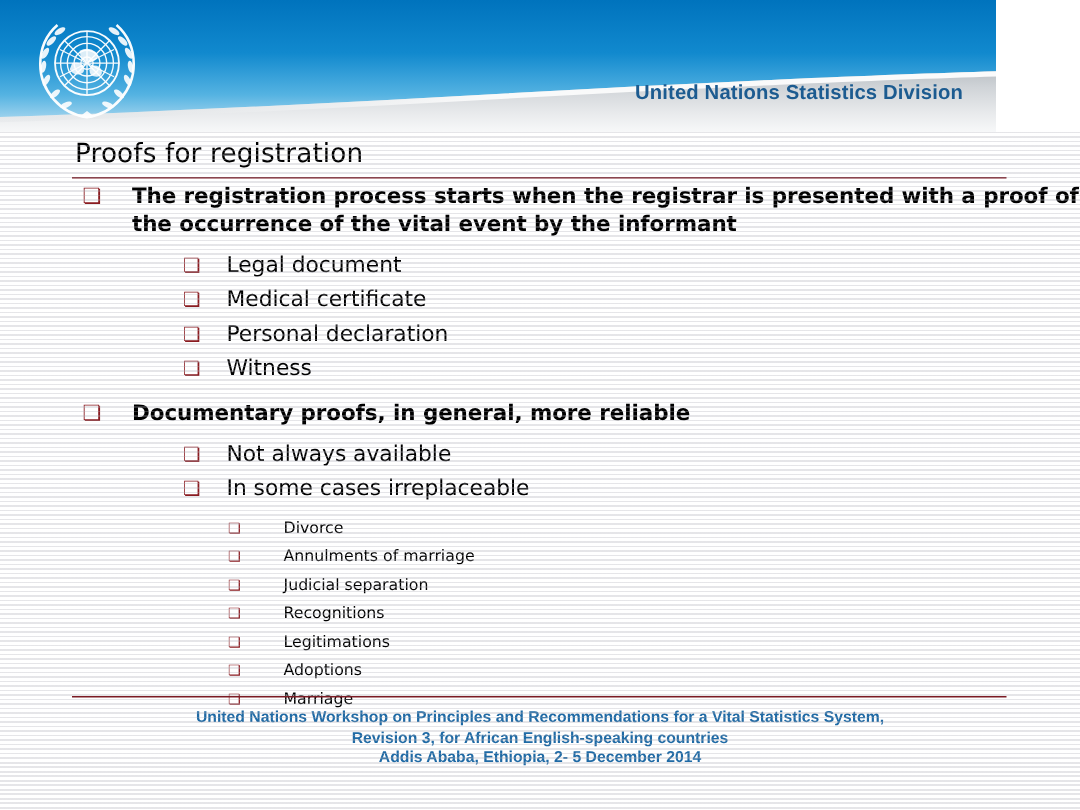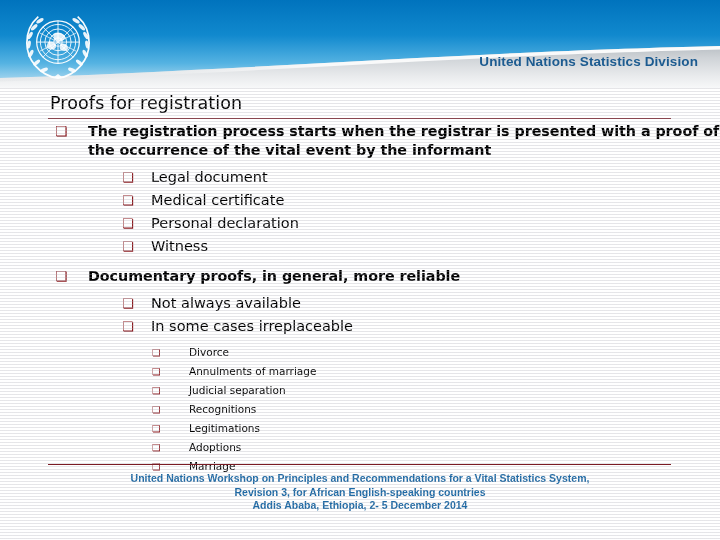--- a/index.html
+++ b/index.html
@@ -28,21 +28,21 @@
       rgba(170,170,180,0.30) 1px,
       rgba(255,255,255,0) 1px,
       rgba(255,255,255,0) 3px
     );
   }
 
   
   #banner {
     position: absolute;
     left: 0; top: 0;
-    width: 720px; height: 88px;
+    width: 664px; height: 88px;
     overflow: hidden;
     background: linear-gradient(to bottom, #0073bd 0%, #1189ce 40%, #55b3e2 72%, #a8d7ef 92%, #cfe6f4 100%);
   }
   #banner .swoosh {
     position: absolute;
     left: 0; top: 0;
     width: 720px; height: 88px;
   }
   #banner-title {
     position: absolute;

